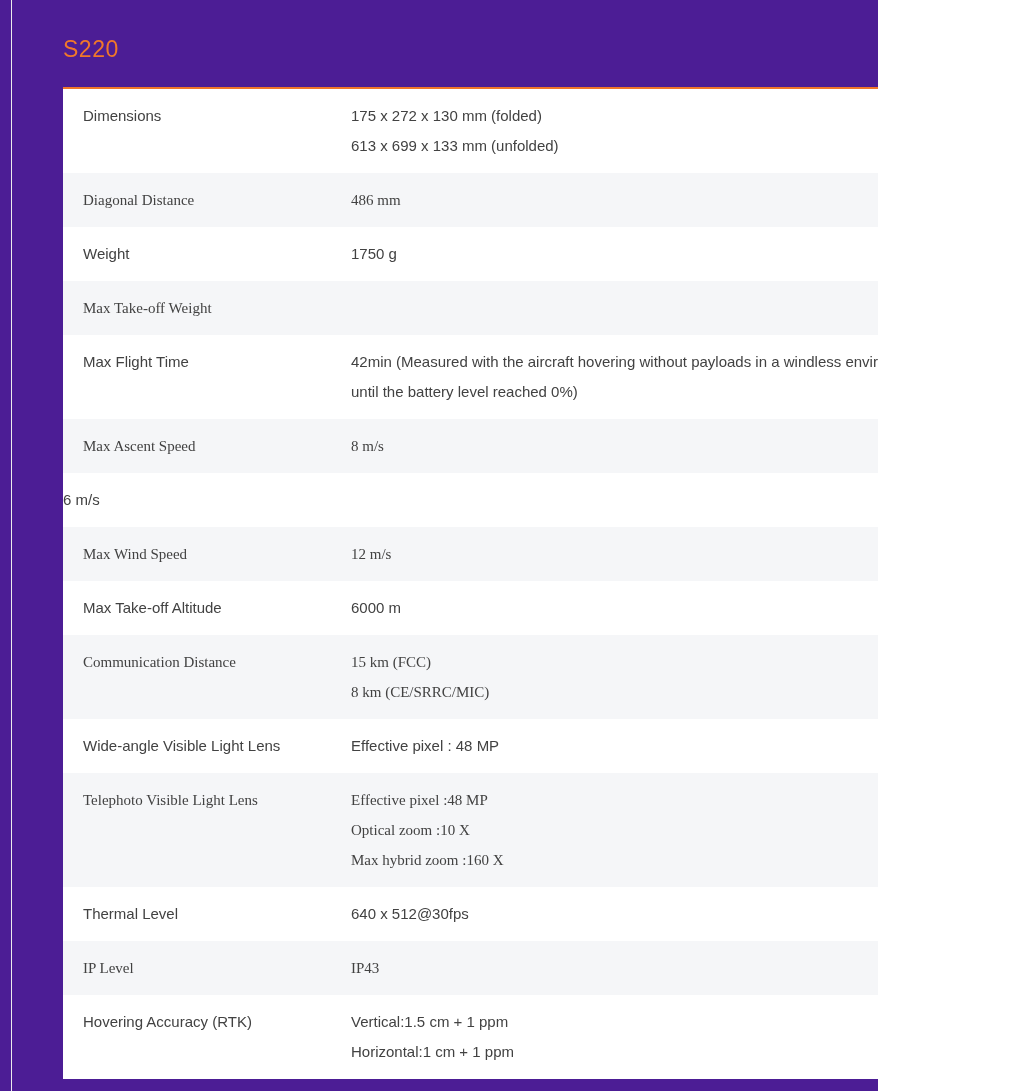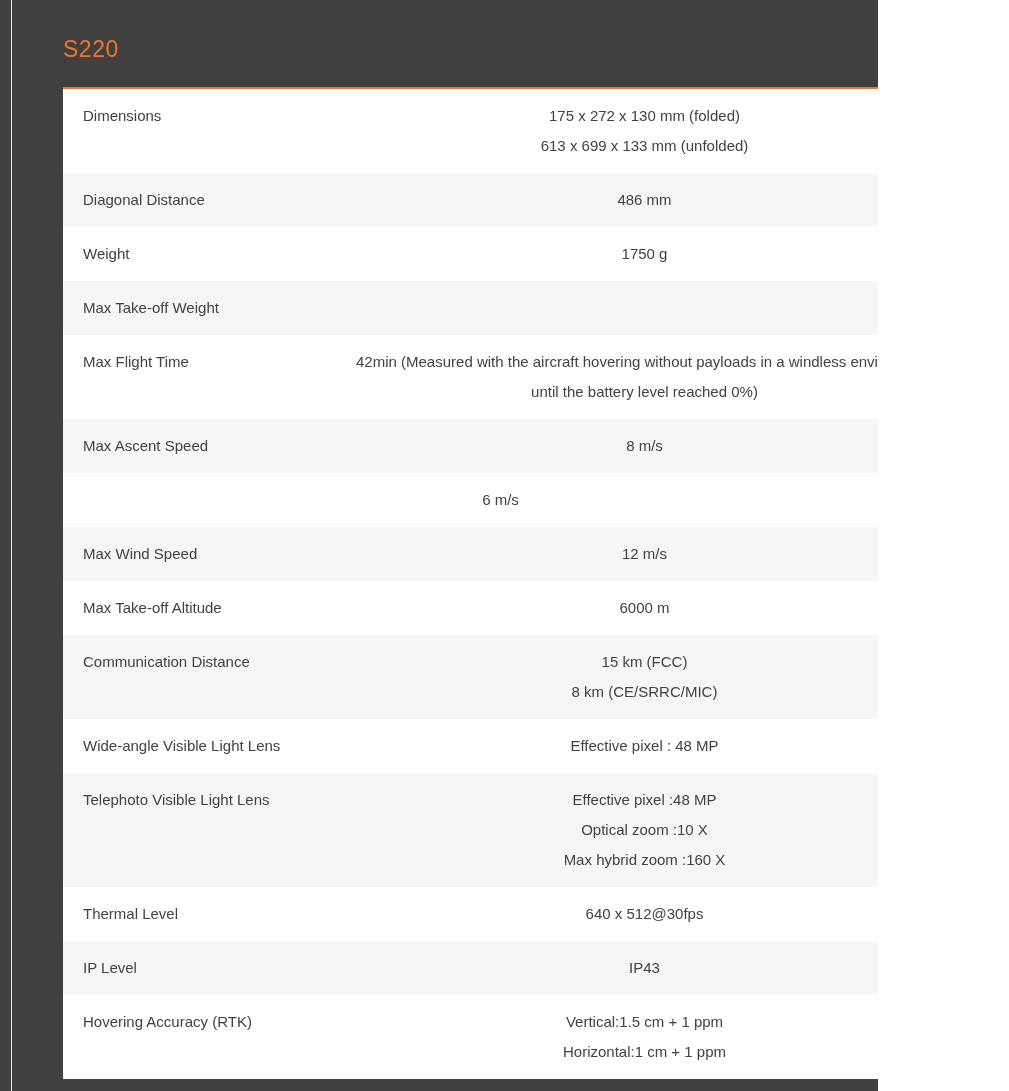--- a/index.html
+++ b/index.html
@@ -5,21 +5,21 @@
   * { margin: 0; padding: 0; box-sizing: border-box; }
   html, body { background: #ffffff; }
   body {
     font-family: "Liberation Sans", "DejaVu Sans", sans-serif;
     color: var(--text-color, #424242);
   }
   .page {
     position: relative;
     width: 878px;
     height: 1091px;
-    background: #404040;
+    background: #4c1d95;
     overflow: hidden;
   }
   .page-left-edge {
     position: absolute;
     left: 11px;
     top: 0;
     bottom: 0;
     width: 1px;
     background: #ececec;
   }
@@ -45,34 +45,34 @@
     width: 100%;
   }
   .spec-row {
     display: flex;
     align-items: flex-start;
     padding: 12px 0;
     background: #ffffff;
   }
   .spec-row.striped {
     background: var(--stripe, #F5F6F8);
+    font-family: Liberation Serif, serif;
   }
   .spec-label {
     width: 288px;
     flex: 0 0 288px;
     padding-left: 20px;
     font-size: 15px;
     line-height: 30px;
   }
   .spec-value {
     flex: 1 1 auto;
     padding-right: 24px;
     font-size: 15px;
     line-height: 30px;
-    text-align: center;
   }
   .value-line {
     font-size: 15px;
     line-height: 30px;
   }
 </style>
 </head>
 <body>
 
 <div class="page">

